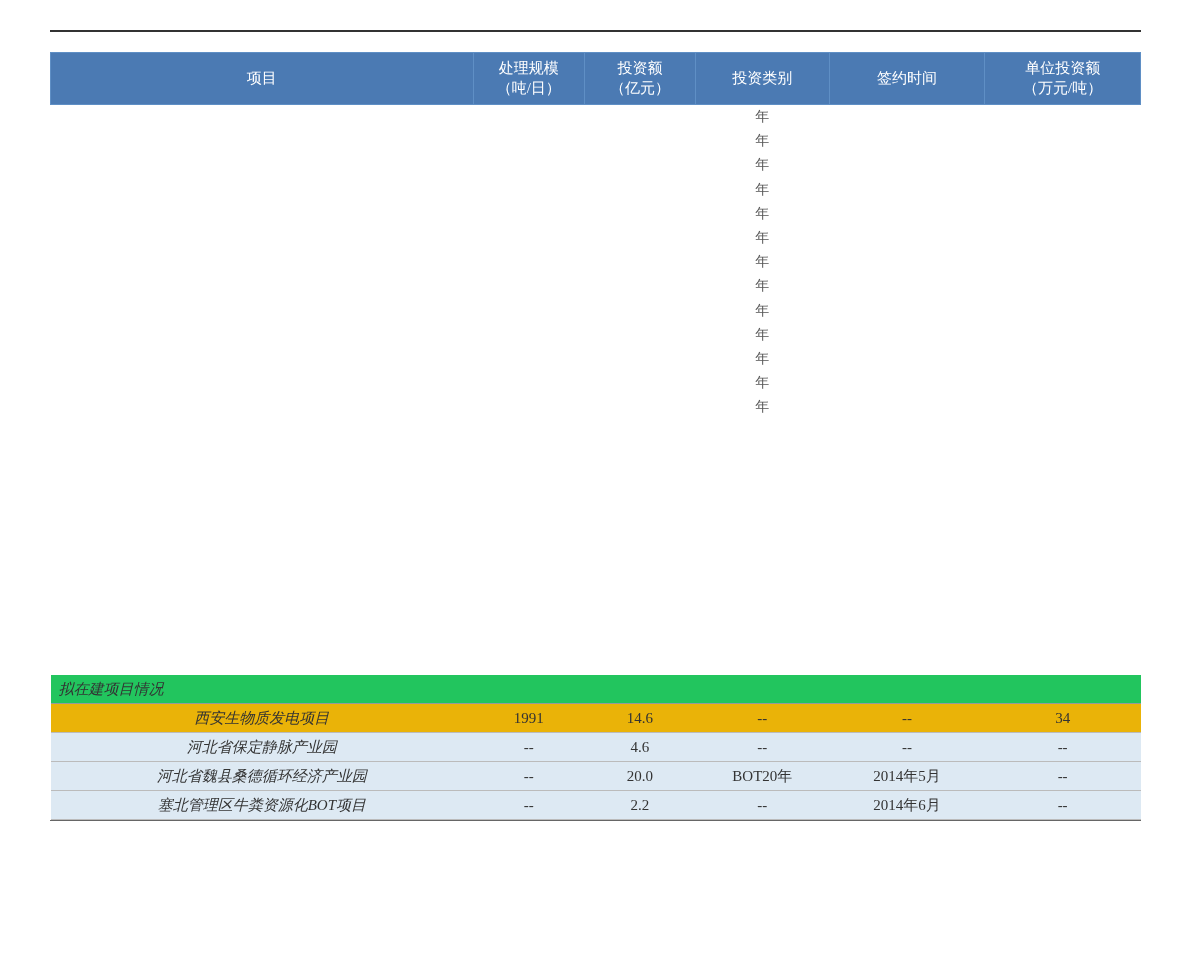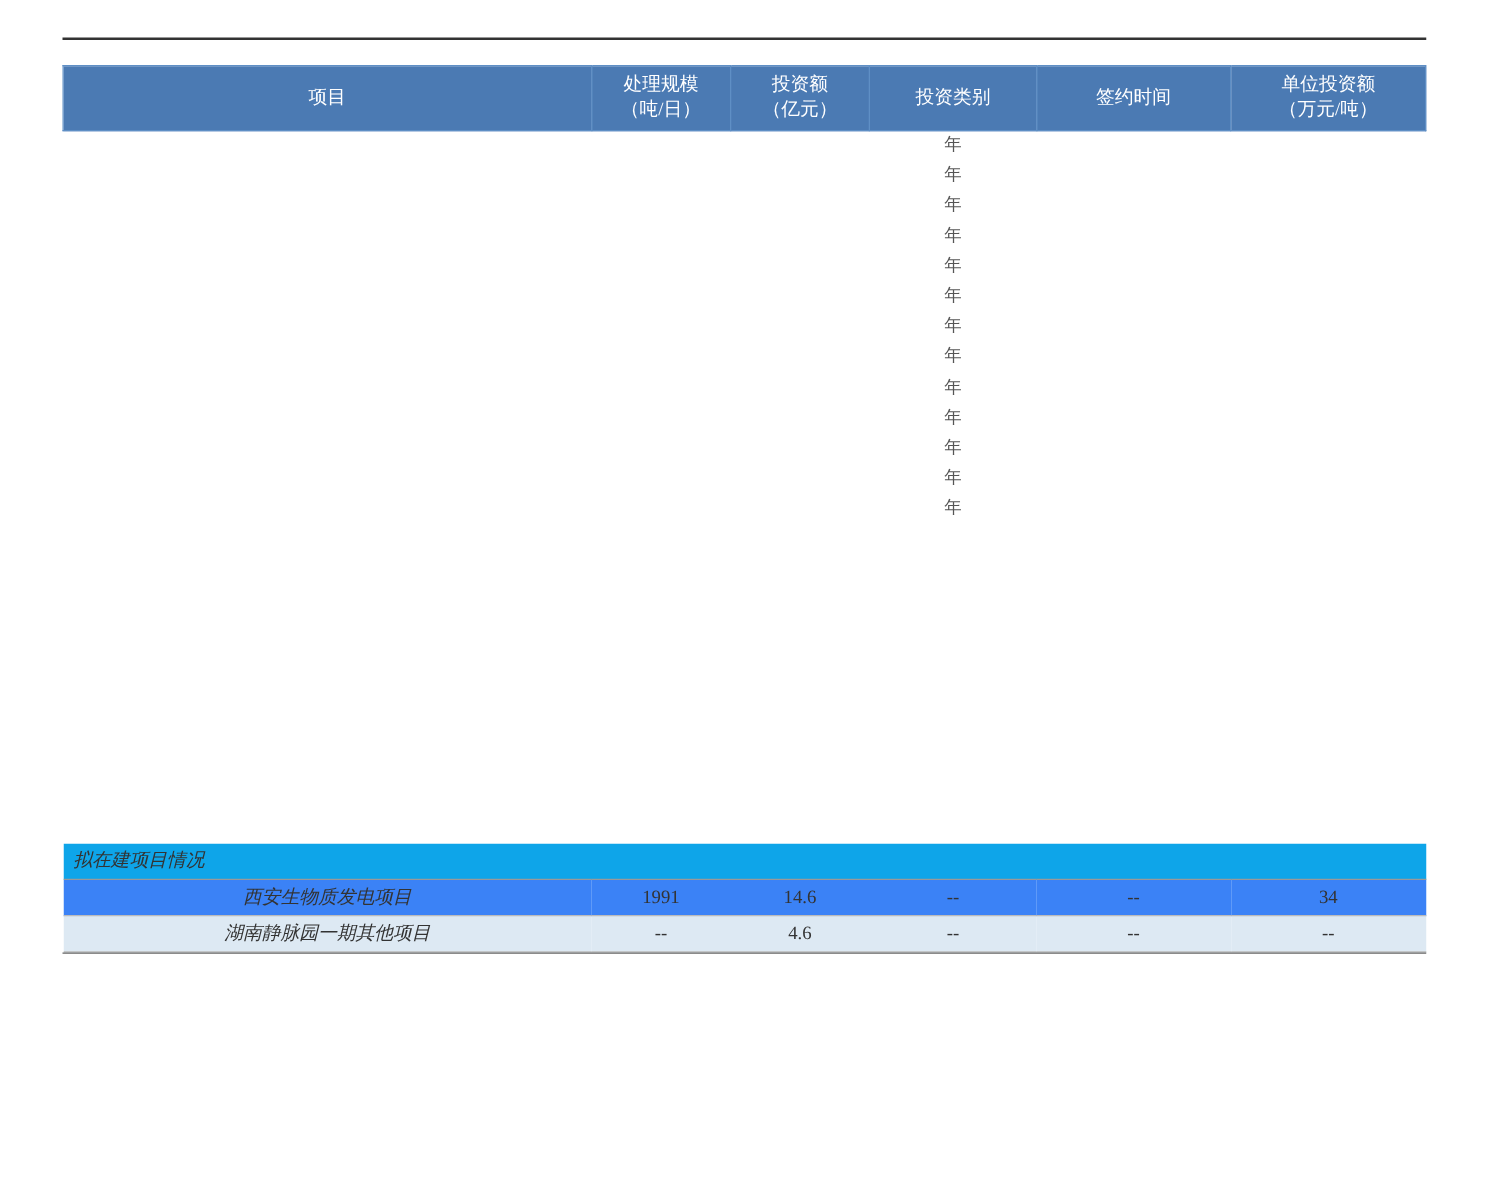--- a/index.html
+++ b/index.html
@@ -11,23 +11,23 @@
 .col-scale{width:10%}
 .col-invest{width:10%}
 .col-type{width:12%}
 .col-time{width:14%}
 .col-unit{width:14%}
 td{padding:3px 6px;text-align:center;border-bottom:1px solid #bbb;height:22px;line-height:1.3;font-size:15px}
 td.proj-c{text-align:center;font-style:italic}
 tr.year-row td{color:#555;height:18px;font-size:14px}
 tr.year-row td.nian{font-style:normal}
 tr.blank td{border:none;height:20px}
-tr.section-header td{background:#0ea5e9;text-align:left;font-style:italic;padding-left:8px;border-bottom:1px solid #999}
+tr.section-header td{background:#22c55e;text-align:left;font-style:italic;padding-left:8px;border-bottom:1px solid #999}
 tr.striped td{background:#dde9f3}
-tr.normal td{background:#3b82f6}
+tr.normal td{background:#eab308}
 .hr-bot{border-top:1px solid #666;margin-top:0}
 </style>
 </head>
 <body>
 
 <div class="page">
   <div class="hr-top"></div>
 
   <table>
     <thead>
@@ -159,23 +159,39 @@
     <tbody id="data-rows">
         <tr class="normal">
           <td class="proj-c">西安生物质发电项目</td>
           <td>1991</td>
           <td>14.6</td>
           <td>--</td>
           <td>--</td>
           <td>34</td>
         </tr>
         <tr class="striped">
-          <td class="proj-c">湖南静脉园一期其他项目</td>
+          <td class="proj-c">河北省保定静脉产业园</td>
           <td>--</td>
           <td>4.6</td>
           <td>--</td>
           <td>--</td>
+          <td>--</td>
+        </tr>
+        <tr class="striped">
+          <td class="proj-c">河北省魏县桑德循环经济产业园</td>
+          <td>--</td>
+          <td>20.0</td>
+          <td>BOT20年</td>
+          <td>2014年5月</td>
+          <td>--</td>
+        </tr>
+        <tr class="striped">
+          <td class="proj-c">塞北管理区牛粪资源化BOT项目</td>
+          <td>--</td>
+          <td>2.2</td>
+          <td>--</td>
+          <td>2014年6月</td>
           <td>--</td>
         </tr>
       </tbody>
   </table>
   <div class="hr-bot"></div>
 </div>
 
 </body></html>

